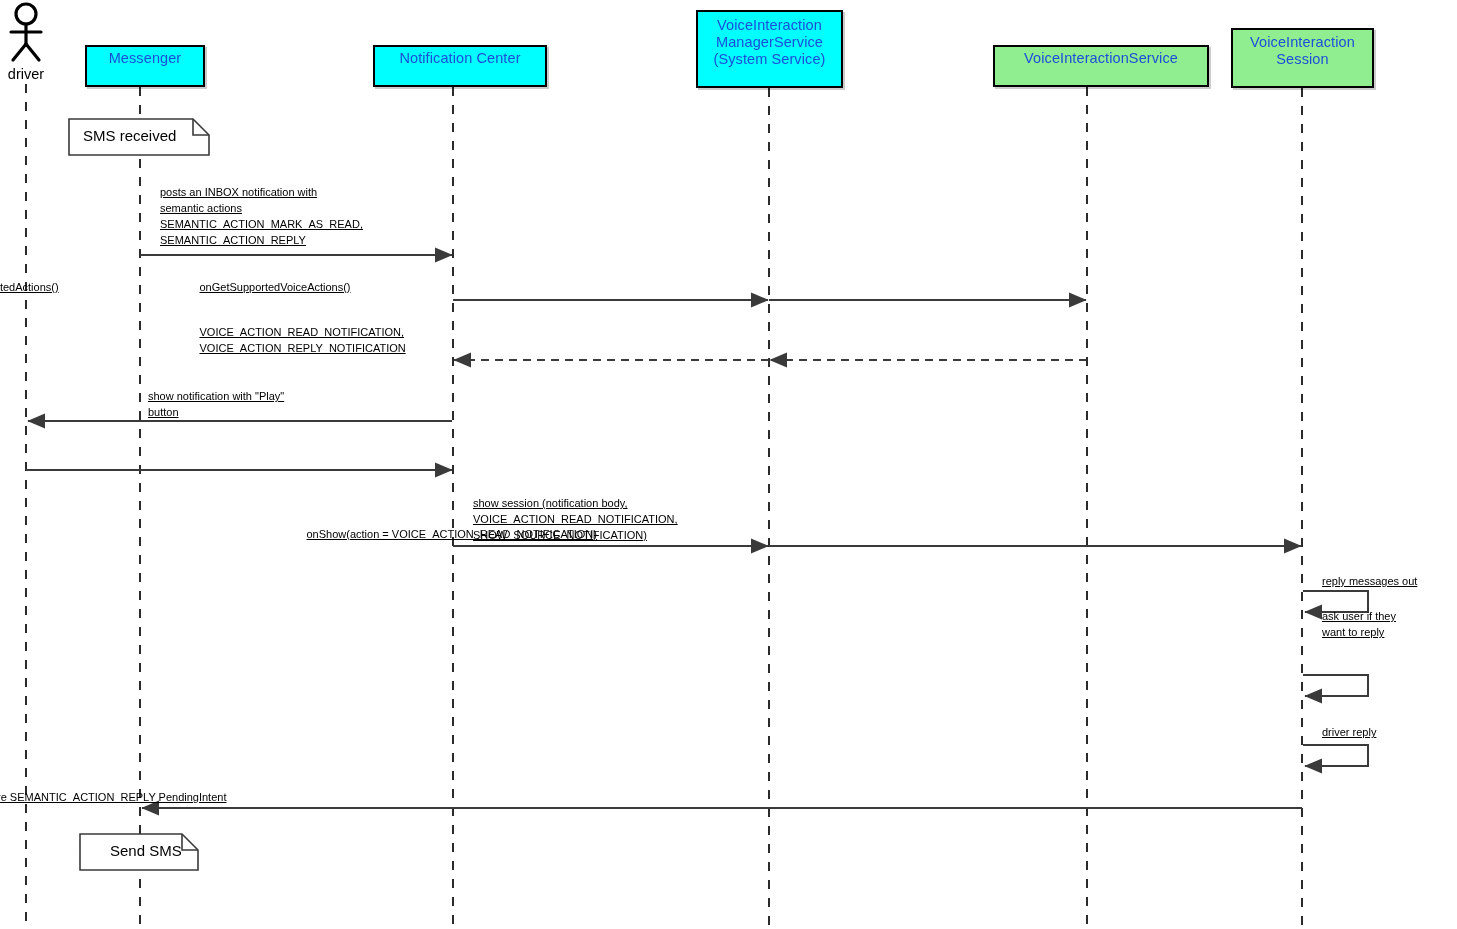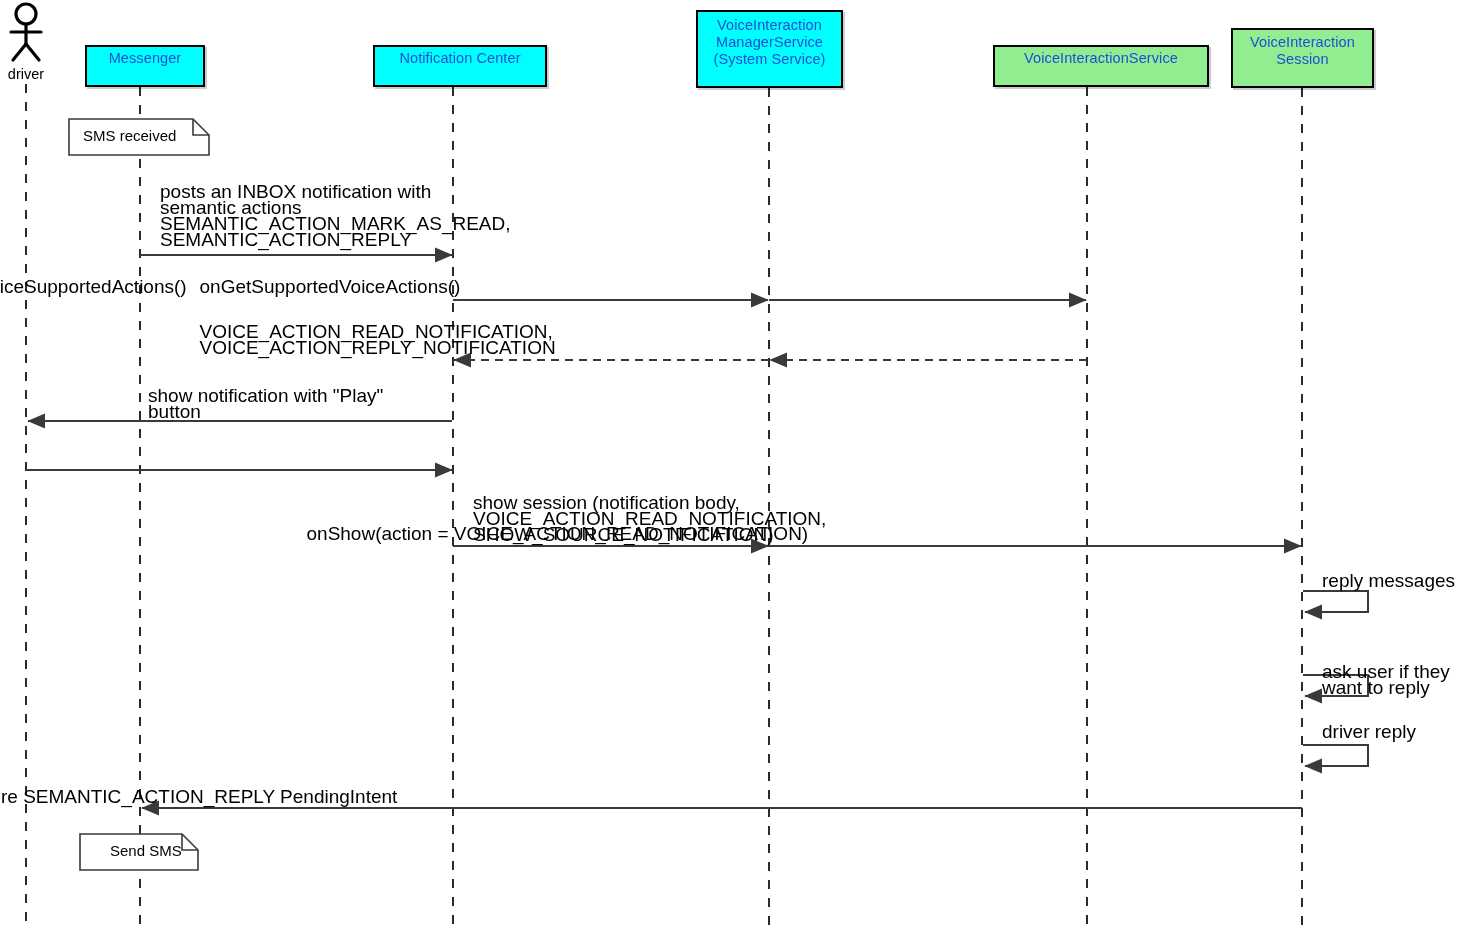--- a/index.html
+++ b/index.html
@@ -39,24 +39,25 @@
     padding: 18px 6px;
   }
   .actor-label {
     position: absolute;
     font-size: 14.5px;
     text-align: center;
     white-space: nowrap;
   }
   .msg-label {
     position: absolute;
-    font-size: 19px;
+    font-size: 11px;
     line-height: 16px;
     color: #000000;
     white-space: pre;
+    text-decoration: underline;
   }
   .note-label {
     position: absolute;
     font-size: 15px;
     line-height: 17px;
     color: #000000;
     white-space: nowrap;
   }
 </style>
 </head>
@@ -134,16 +135,16 @@
       <div class="note-label" style="left: 110px; top: 842px;">Send SMS</div>
       <div class="msg-label" style="top: 184px; left: 160px;">posts an INBOX notification with<br>semantic actions<br>SEMANTIC_ACTION_MARK_AS_READ,<br>SEMANTIC_ACTION_REPLY</div>
       <div class="msg-label" style="top: 279px; left: -117.5px; width: auto; text-align: left;">getActiveServiceSupportedActions()</div>
       <div class="msg-label" style="top: 279px; left: 199.5px; width: auto; text-align: left;">onGetSupportedVoiceActions()</div>
       <div class="msg-label" style="top: 324px; left: 199.5px; width: auto; text-align: left;">VOICE_ACTION_READ_NOTIFICATION,<br>VOICE_ACTION_REPLY_NOTIFICATION</div>
       <div class="msg-label" style="top: 388px; left: 148px;">show notification with "Play"<br>button</div>
       <div class="msg-label" style="top: 495px; left: 473px;">show session (notification body,<br>VOICE_ACTION_READ_NOTIFICATION,<br>SHOW_SOURCE_NOTIFICATION)</div>
       <div class="msg-label" style="top: 526px; left: 306.5px; width: auto; text-align: right;">onShow(action = VOICE_ACTION_READ_NOTIFICATION)</div>
       <div class="msg-label" style="top: 789px; left: -8.5px; width: auto; text-align: left;">fire SEMANTIC_ACTION_REPLY PendingIntent</div>
       <div class="msg-label" style="left: 1322px; top: 573px;">reply messages out</div>
-      <div class="msg-label" style="left: 1322px; top: 664px;">ask user if they<br>want to reply</div>
+      <div class="msg-label" style="left: 1322px; top: 608px;">ask user if they<br>want to reply</div>
       <div class="msg-label" style="left: 1322px; top: 724px;">driver reply</div>
     </div>
 </div>
 
 </body></html>

